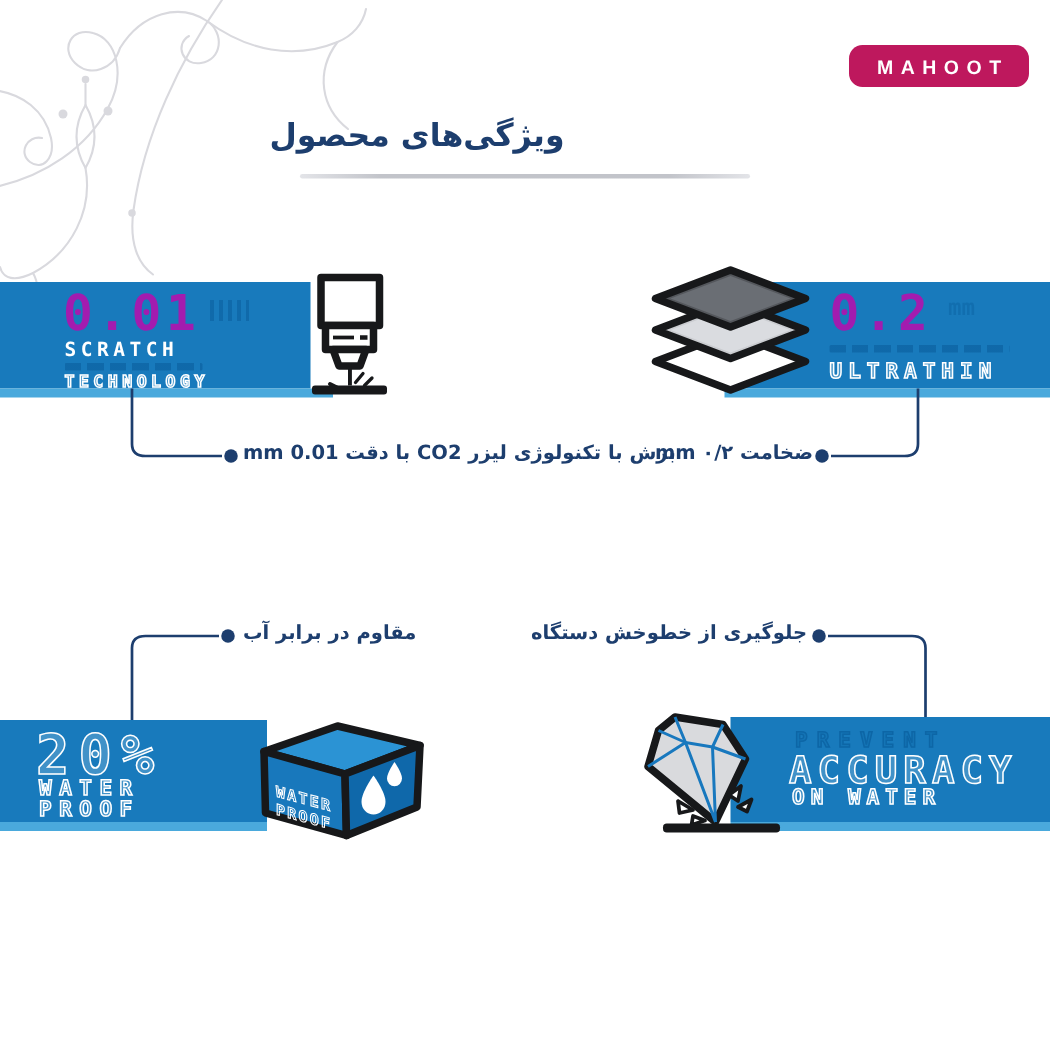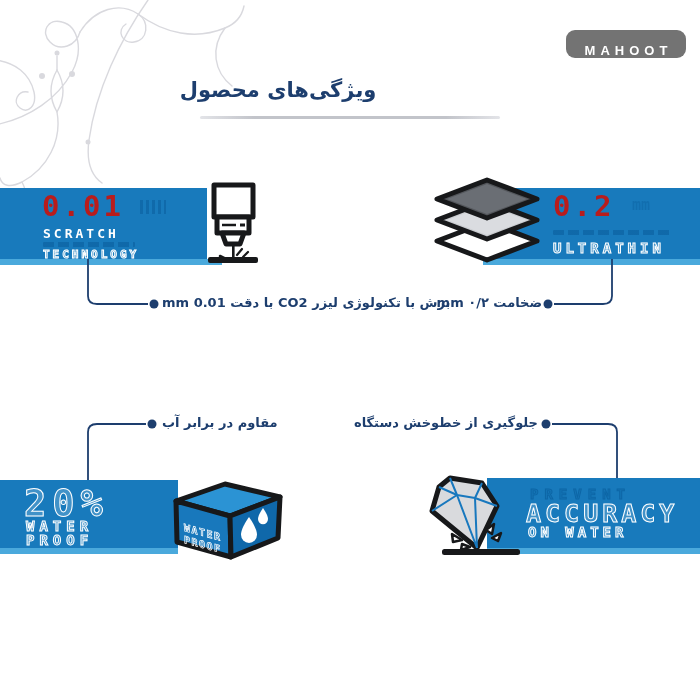--- a/index.html
+++ b/index.html
@@ -3,41 +3,41 @@
 <meta charset="utf-8">
 <style>
   html,body{margin:0;padding:0;}
   body{
     width:700px;height:700px;position:relative;overflow:hidden;
     background:#ffffff;font-family:"DejaVu Sans",sans-serif;
   }
   .abs{position:absolute;}
   
   .badge{
-    left:566px;top:30px;width:120px;height:28px;background:#737373;
-    border-radius:9px;display:flex;align-items:flex-end;justify-content:center;
+    left:566px;top:30px;width:120px;height:28px;background:#be185d;
+    border-radius:9px;display:flex;align-items:center;justify-content:center;
   }
   .badge span{
     color:#fff;font-family:"Liberation Sans",sans-serif;font-weight:bold;
     font-size:13px;letter-spacing:5px;padding-left:5px;
   }
   
   .title{
     left:0;top:78px;width:556px;text-align:center;color:#1d3e6e;
     font-size:21px;font-weight:bold;
   }
   .divider{
     left:200px;top:116px;width:300px;height:3px;border-radius:2px;
     background:linear-gradient(90deg,#e3e4e8,#c2c4ca 18%,#c2c4ca 82%,#e3e4e8);
   }
   
   .banner{background:#187abc;}
   .strip{background:#4aa9dc;}
   .stencil{font-family:"DejaVu Sans Mono",monospace;font-weight:bold;line-height:1;}
-  .big{font-size:29px;color:#b91c1c;letter-spacing:3px;}
+  .big{font-size:33px;color:#a21caf;letter-spacing:3px;}
   .hollow-white{color:rgba(255,255,255,.18);-webkit-text-stroke:1px #ffffff;}
   .hollow-dark{color:rgba(13,102,166,.3);-webkit-text-stroke:1px #0d66a6;}
   .dashes{
     height:5px;border-radius:1px;opacity:.85;
     background:repeating-linear-gradient(90deg,#0e66a6 0 11px,transparent 11px 15px);
   }
   .ticks{
     width:26px;height:14px;opacity:.8;
     background:repeating-linear-gradient(90deg,#0e66a6 0 3px,transparent 3px 6px);
   }

